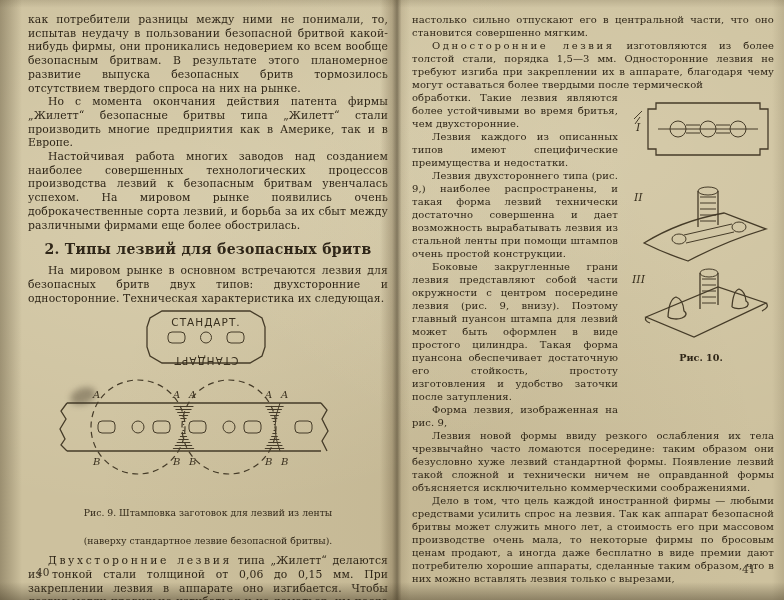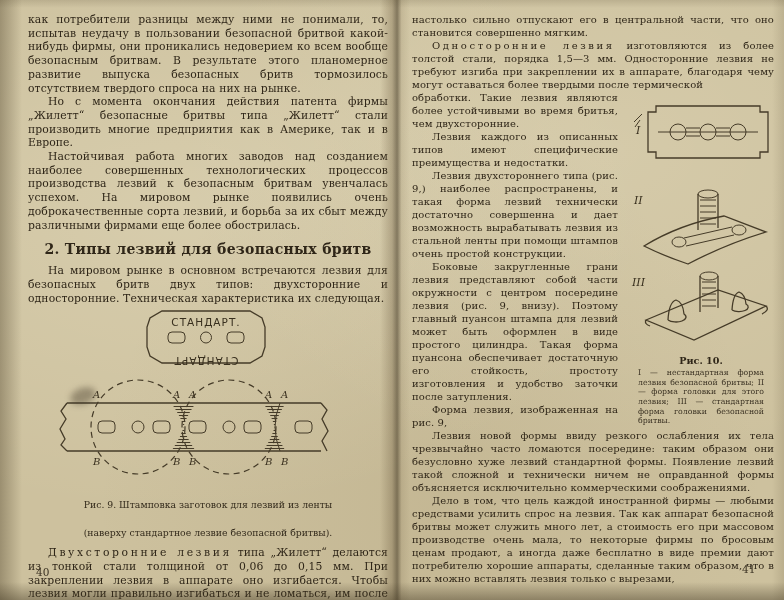--- a/index.html
+++ b/index.html
@@ -35,23 +35,23 @@
   p{margin:0;text-align:justify;}
   .body-text{font-size:10.8px;line-height:13.7px;letter-spacing:.1px;}
   .page-right .body-text{font-size:10px;line-height:13.0px;}
   .indent{text-indent:20px;}
   .em-spaced{letter-spacing:2.6px;}
   .heading{font-weight:bold;text-align:center;font-size:14px;margin:9px 0 7px 0;letter-spacing:.3px;}
 
   figure{margin:0;}
   .fig9{margin:4px 0 2px 0;text-align:center;}
   .fig9 svg{display:block;margin:0 auto;}
-  .caption{font-size:9.3px;line-height:12px;text-align:center;margin-top:2px;color:#332a1b;}
-
-  .rp-mid{display:flex;gap:10px;align-items:center;}
+  .caption{font-size:9.3px;line-height:12px;text-align:center;margin-top:10px;color:#332a1b;}
+
+  .rp-mid{display:flex;gap:10px;align-items:flex-start;}
   .rp-narrow{width:206px;}
   .rp-fig{width:146px;flex:none;text-align:center;}
   .rp-fig svg{display:block;margin:0 auto;}
   .fig10-caption{font-size:9.6px;font-weight:bold;text-align:center;margin-top:9px;}
   .fig10-legend{font-size:7.8px;line-height:9.6px;text-align:justify;width:126px;margin:2px auto 0 auto;color:#3a3122;}
 
   .pagenum{position:absolute;font-size:10.5px;color:#3a3122;}
   .pagenum-left{left:36px;top:566px;}
   .pagenum-right{left:742px;top:563px;}
 
@@ -182,21 +182,20 @@
             <path class="ink-thin" d="M72,182 a9,4 0 1,0 18,0 a9,4 0 1,0 -18,0"></path>
             <line class="ink" x1="72" y1="182" x2="72" y2="218"></line>
             <line class="ink" x1="90" y1="182" x2="90" y2="214"></line>
             <path class="ink-thin" d="M74,188 h14 M74,194 h14 M74,200 h14 M74,206 h14 M74,212 h14"></path>
             <path class="ink" d="M40,226 Q41,208 48,206 Q55,208 56,220 A8,4 0 0 1 40,226"></path>
             <path class="ink" d="M104,216 Q105,200 111,198 Q117,200 118,210 A7,3.5 0 0 1 104,216"></path>
           </g>
         </svg>
         <figcaption>
           <div class="fig10-caption">Рис. 10.</div>
-          <div class="fig10-legend">I — нестандартная форма лезвия безопасной бритвы; II — форма головки для этого лезвия; III — стандартная форма головки безопасной бритвы.</div>
         </figcaption>
       </figure>
     </div>
 
     <p class="body-text indent">Лезвия новой формы ввиду резкого ослабления их тела чрезвычайно часто ломаются посередине: таким образом они безусловно хуже лезвий стандартной формы. Появление лезвий такой сложной и технически ничем не оправданной формы объясняется исключительно коммерческими соображениями.</p>
     <p class="body-text indent">Дело в том, что цель каждой иностранной фирмы — любыми средствами усилить спрос на лезвия. Так как аппарат безопасной бритвы может служить много лет, а стоимость его при массовом производстве очень мала, то некоторые фирмы по бросовым ценам продают, а иногда даже бесплатно в виде премии дают потребителю хорошие аппараты, сделанные таким образом, что в них можно вставлять лезвия только с вырезами,</p>
   </div>
 
   <div class="pagenum pagenum-left">40</div>
   <div class="pagenum pagenum-right">41</div>

